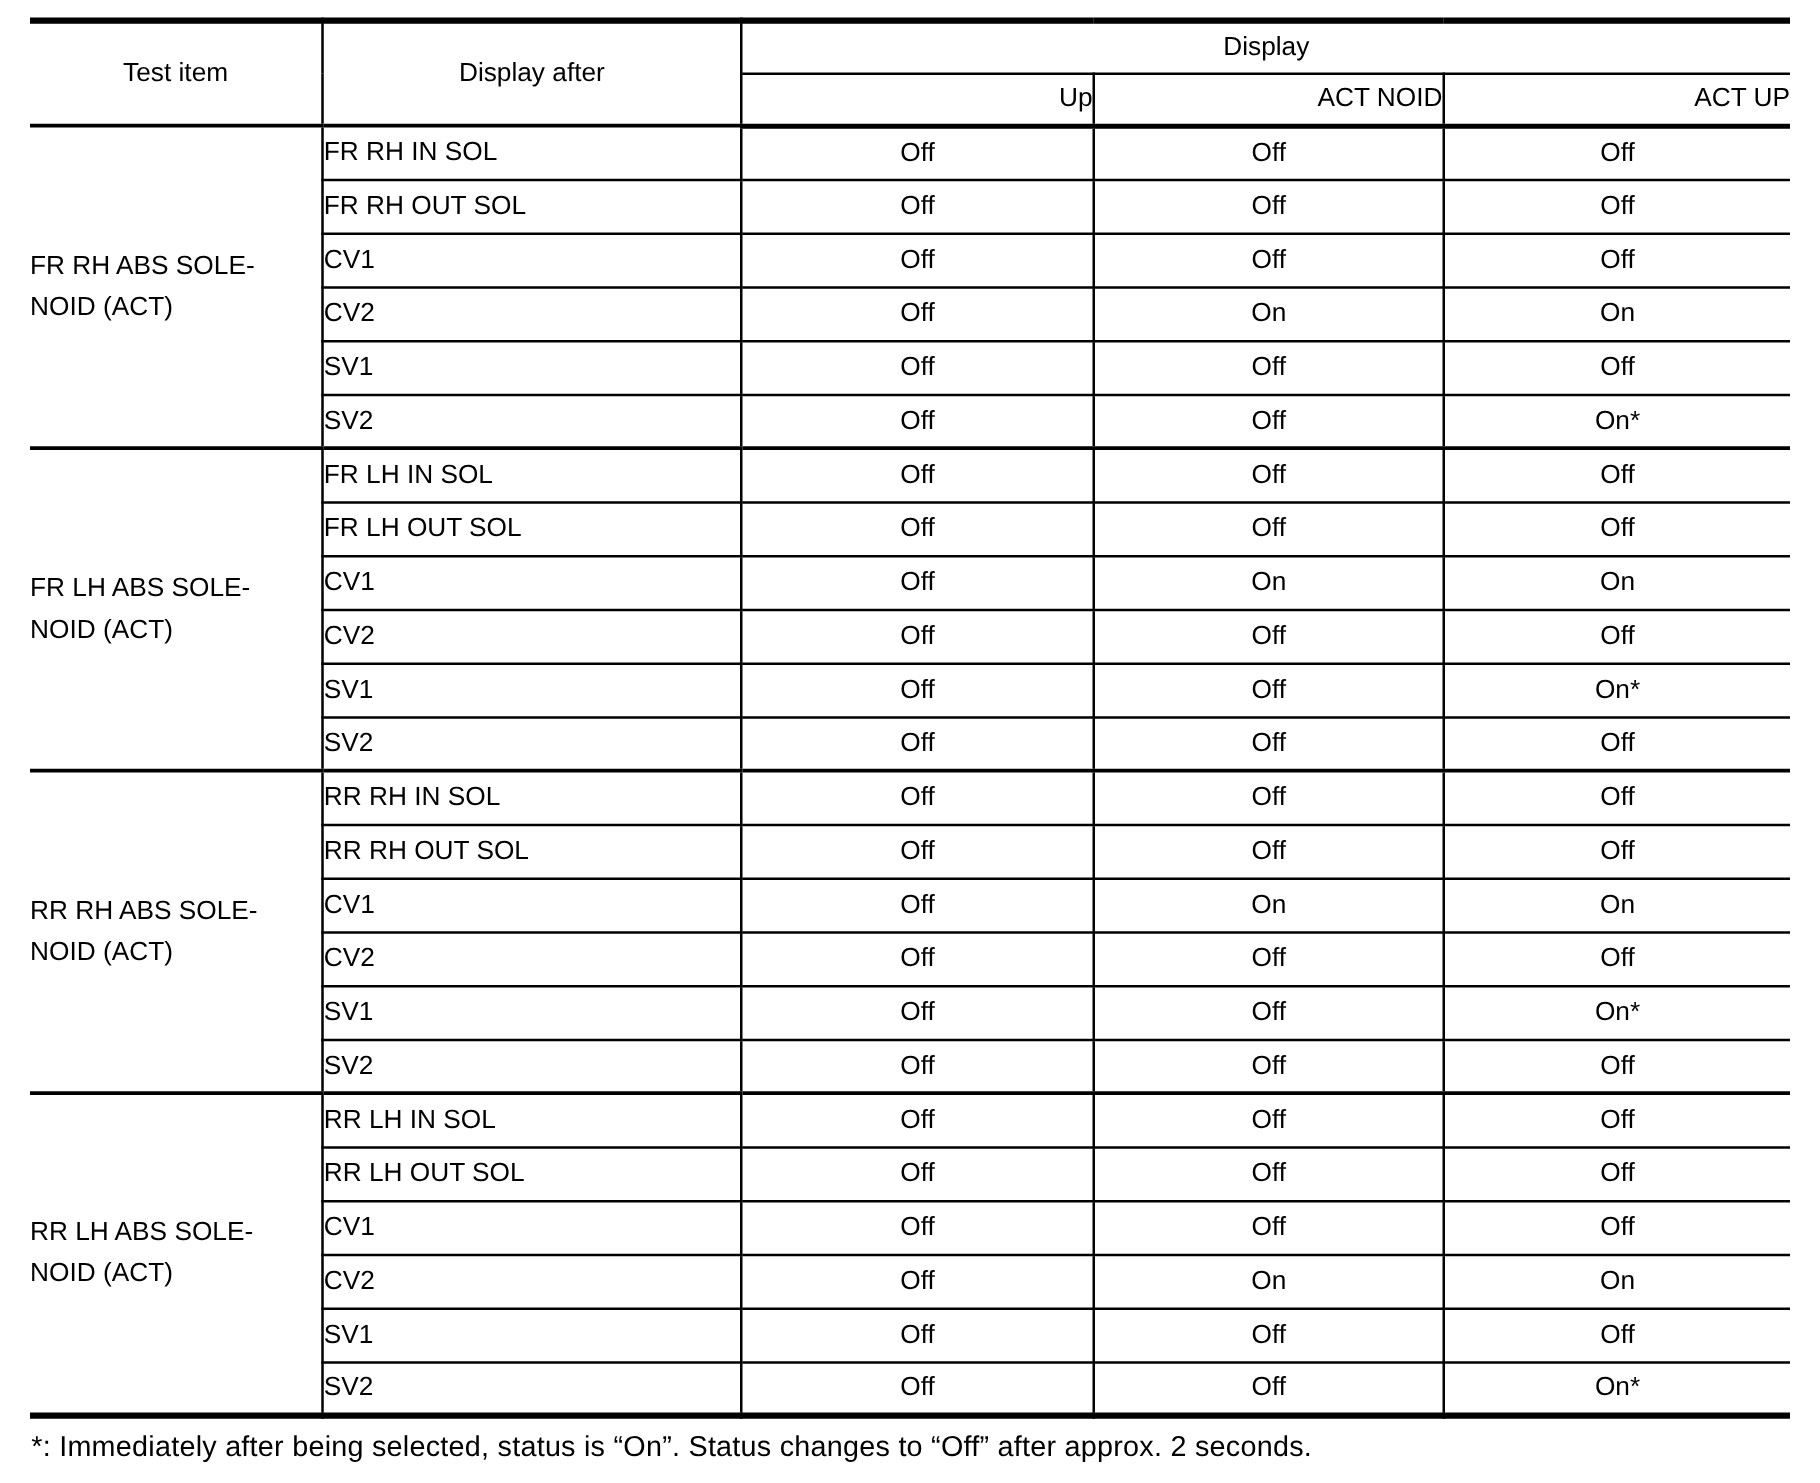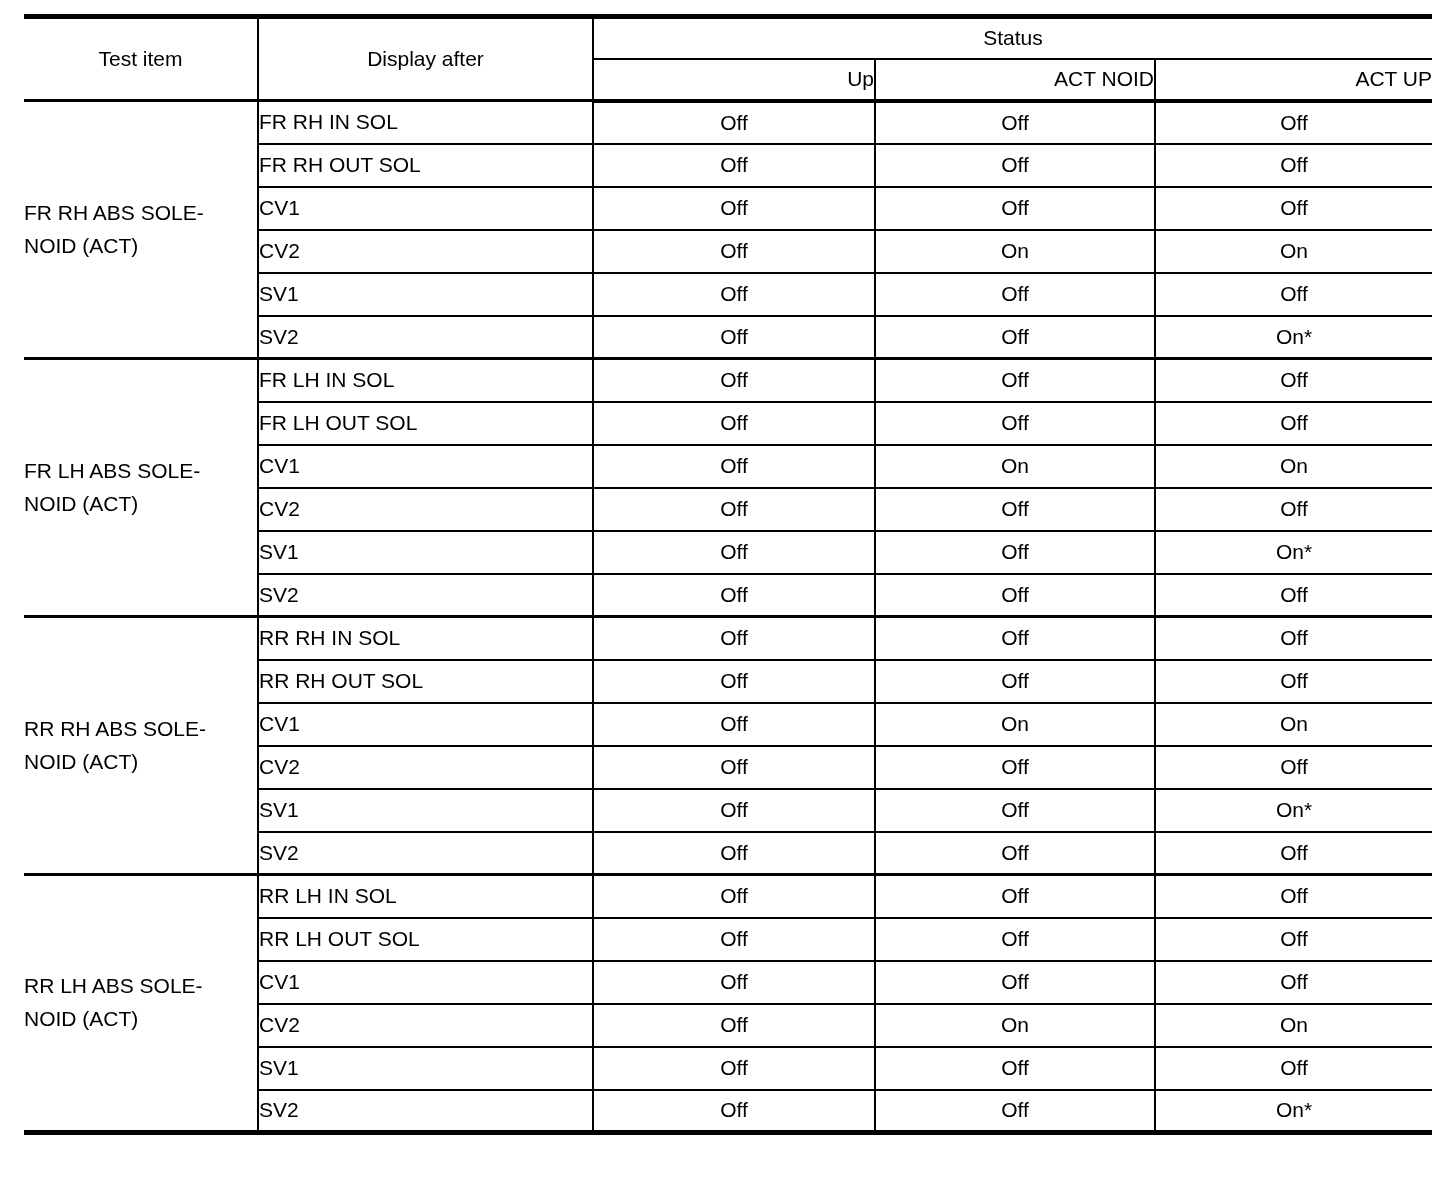--- a/index.html
+++ b/index.html
@@ -79,21 +79,21 @@
       <col style="width:234px">
       <col style="width:335px">
       <col style="width:282px">
       <col style="width:280px">
       <col style="width:277px">
     </colgroup>
     <thead>
       <tr class="head-row-1">
         <th rowspan="2" class="span-head edge-left">Test item</th>
         <th rowspan="2" class="span-head">Display after</th>
-        <th colspan="3" class="display-head edge-right">Status</th>
+        <th colspan="3" class="display-head edge-right">Display</th>
       </tr>
       <tr class="head-row-2">
         <th>Up</th>
         <th>ACT NOID</th>
         <th class="edge-right">ACT UP</th>
       </tr>
     </thead>
     <tbody>
         <tr class="group-start">
           <td class="test-item-cell edge-left" rowspan="6">FR RH ABS SOLE-
@@ -243,14 +243,15 @@
         </tr>
         <tr>
           <td class="display-item-cell">SV2</td>
           <td class="value-cell">Off</td>
           <td class="value-cell">Off</td>
           <td class="value-cell edge-right">On*</td>
         </tr>
       </tbody>
   </table>
 
+  <div class="footnote">*: Immediately after being selected, status is “On”. Status changes to “Off” after approx. 2 seconds.</div>
 
 </div>
 
 </body></html>

